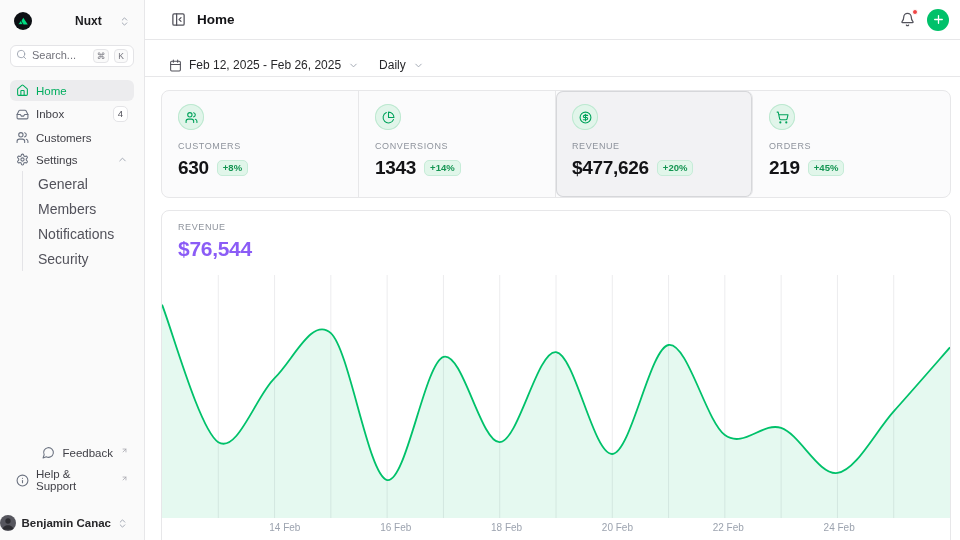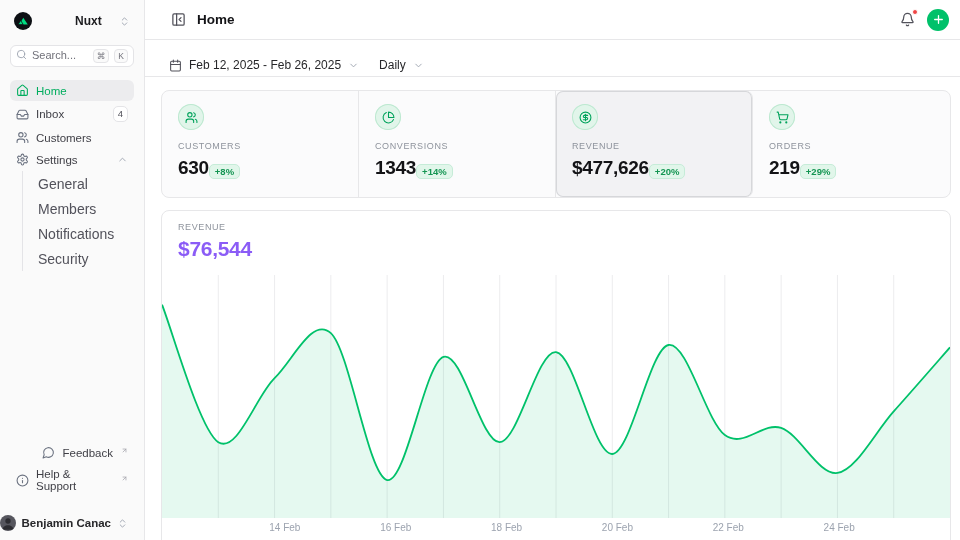--- a/index.html
+++ b/index.html
@@ -62,21 +62,21 @@
   
   .stats { display:grid; grid-template-columns:repeat(4,1fr); border:1px solid #e7e7e9;
     border-radius:8px; background:#fbfbfc; height:108px; overflow:hidden; }
   .stat { padding:13px 16px 0; border-right:1px solid #e7e7e9; cursor:pointer; }
   .stat:last-child { border-right:none; }
   .stat.selected { background:#f2f2f4; box-shadow:inset 0 0 0 1px #d6d7da; border-radius:7px; }
   .stat-icon { width:26px; height:26px; border-radius:50%; background:#e1f5ea;
     box-shadow:inset 0 0 0 1px #bce8d0; color:#00a25b; display:flex; align-items:center;
     justify-content:center; margin-bottom:11px; }
   .stat-label { font-size:9px; letter-spacing:0.6px; color:#8e939c; font-weight:500; margin-bottom:6px; }
-  .stat-value-row { display:flex; align-items:flex-end; }
+  .stat-value-row { display:flex; align-items:center; gap:8px; }
   .stat-value { font-size:19px; font-weight:700; color:#131316; letter-spacing:-0.3px; }
   .delta-badge { font-size:9.5px; font-weight:600; color:#149552; background:#e1f6ea;
     border:1px solid #c6ecd8; border-radius:5px; padding:2px 5px; line-height:1; }
 
   
   .chart-card { margin-top:12px; border:1px solid #e7e7e9; border-radius:8px; height:345px;
     position:relative; overflow:hidden; background:#fff; }
   .chart-header { padding:11px 16px 0; }
   .chart-label { font-size:9px; letter-spacing:0.6px; color:#8e939c; font-weight:500; margin-bottom:5px; }
   .chart-value { font-size:21px; font-weight:700; color:#8b5cf6; letter-spacing:-0.3px; }
@@ -332,21 +332,21 @@
           <div class="stat-icon">
             <svg width="13" height="13" viewBox="0 0 24 24" fill="none" stroke="currentColor" stroke-width="2" stroke-linecap="round" stroke-linejoin="round">
                 <circle cx="8" cy="21" r="1"></circle>
                 <circle cx="19" cy="21" r="1"></circle>
                 <path d="M2.05 2.05h2l2.66 12.42a2 2 0 0 0 2 1.58h9.78a2 2 0 0 0 1.95-1.57l1.65-7.43H5.12"></path>
               </svg>
           </div>
           <div class="stat-label">ORDERS</div>
           <div class="stat-value-row">
             <span class="stat-value">219</span>
-            <span class="delta-badge">+29%</span>
+            <span class="delta-badge">+45%</span>
           </div>
         </div>
       </div>
 
       <div class="chart-card">
         <div class="chart-header">
           <div class="chart-label">REVENUE</div>
           <div class="chart-value">$76,544</div>
         </div>
         <div class="chart-plot">

